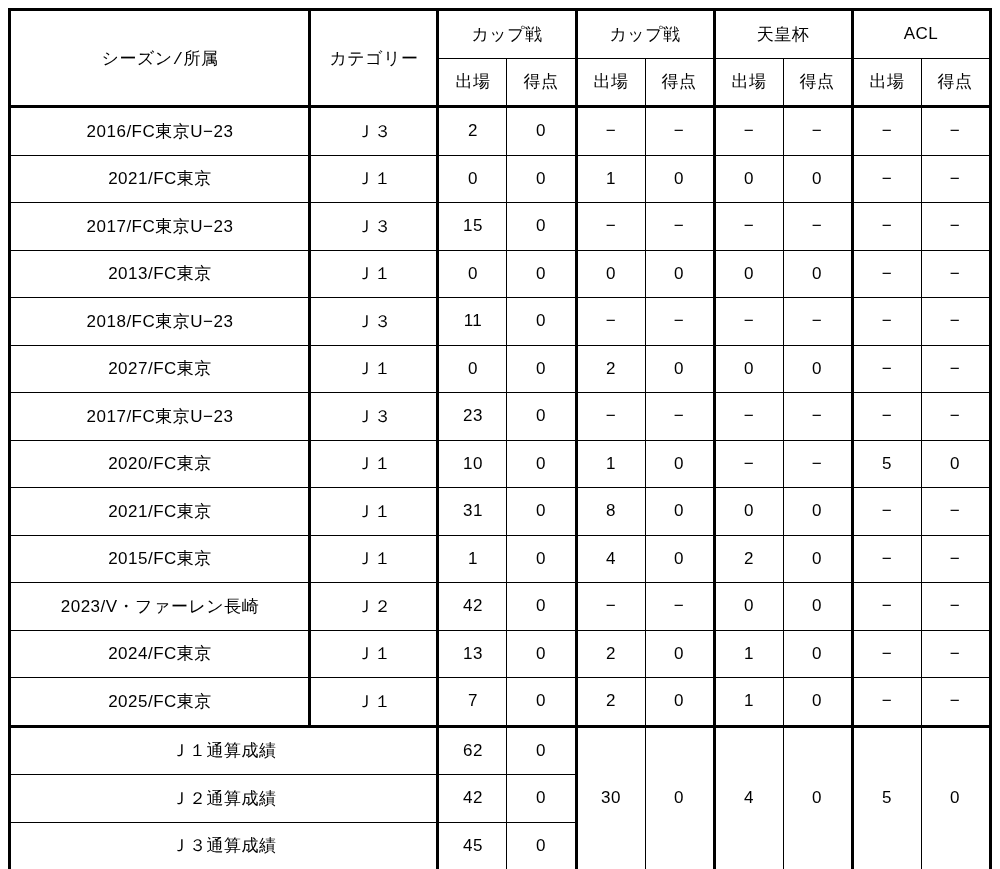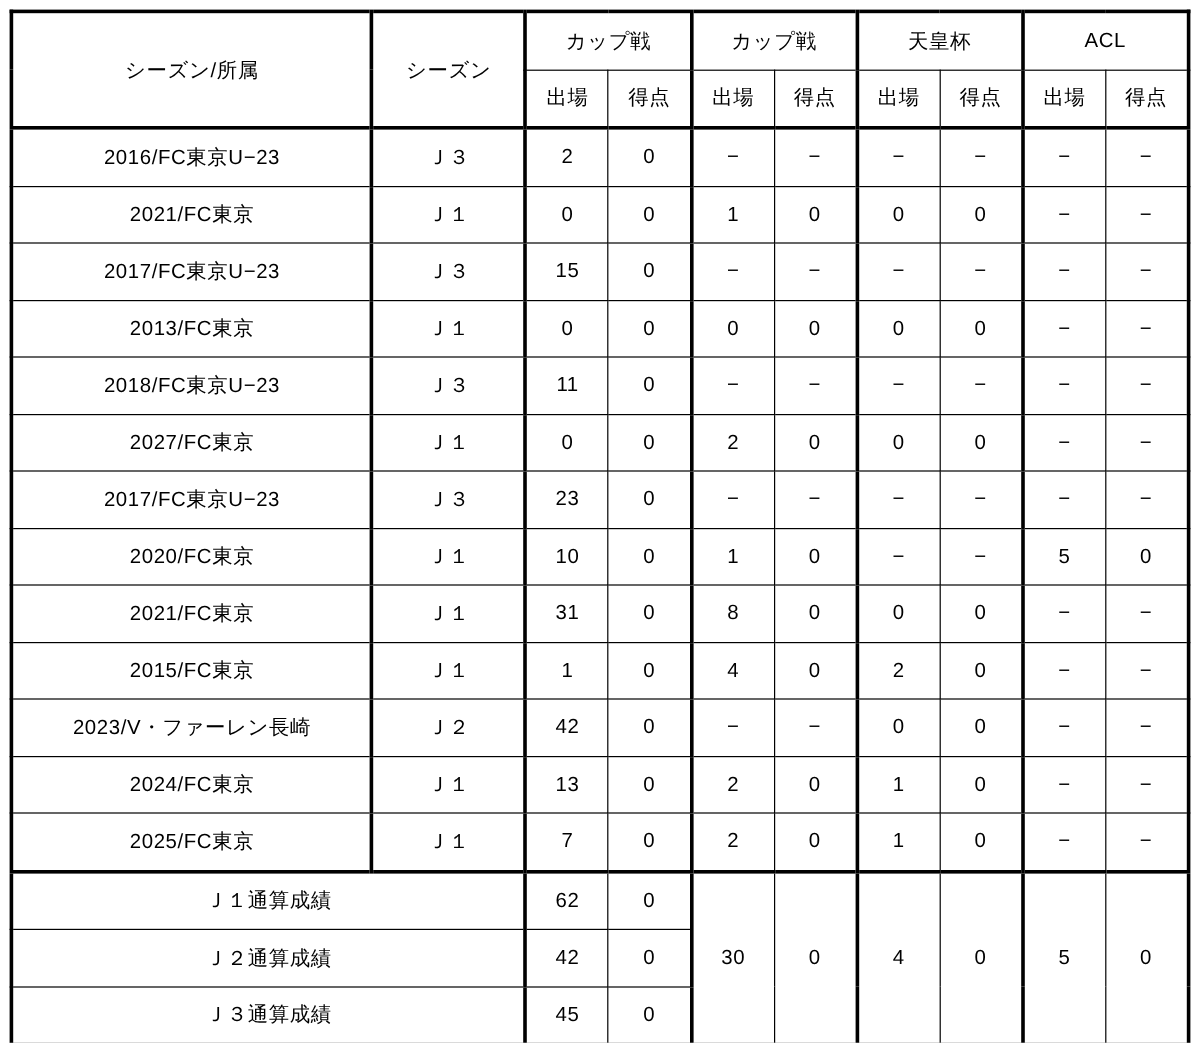--- a/index.html
+++ b/index.html
@@ -45,20 +45,21 @@
   .hdr-top th {
     height: 37px;
     font-size: 18px;
   }
   .hdr-sub th {
     height: 37px;
     font-size: 16px;
   }
   th.season-head, th.cat-head {
     font-size: 19px;
+    font-family: Liberation Mono, monospace;
   }
   
   .thick-right { border-right: 3px solid #000 !important; }
   .thick-top { border-top: 3px solid #000 !important; }
 
   td.season { font-size: 18px; }
   td.cat { font-size: 18px; letter-spacing: 2px; }
   td.num { font-size: 18px; }
   td.total-label { font-size: 18px; letter-spacing: 1px; }
 
@@ -79,21 +80,21 @@
       <col class="c-n">
         <col class="c-n">
       <col class="c-n">
         <col class="c-n">
       <col class="c-n">
         <col class="c-n">
     </colgroup>
     <thead>
       <tr class="hdr-top">
         <th class="season-head thick-right" rowspan="2">シーズン/所属</th>
-        <th class="cat-head thick-right" rowspan="2">シーズン</th>
+        <th class="cat-head thick-right" rowspan="2">カテゴリー</th>
         <th class="thick-right" colspan="2">カップ戦</th>
         <th class="thick-right" colspan="2">カップ戦</th>
         <th class="thick-right" colspan="2">天皇杯</th>
         <th colspan="2">ACL</th>
       </tr>
       <tr class="hdr-sub">
         <th>出場</th>
         <th class="thick-right">得点</th>
         <th>出場</th>
         <th class="thick-right">得点</th>

